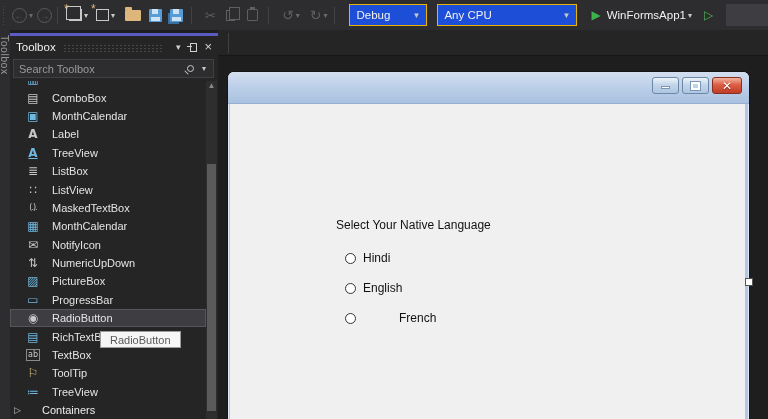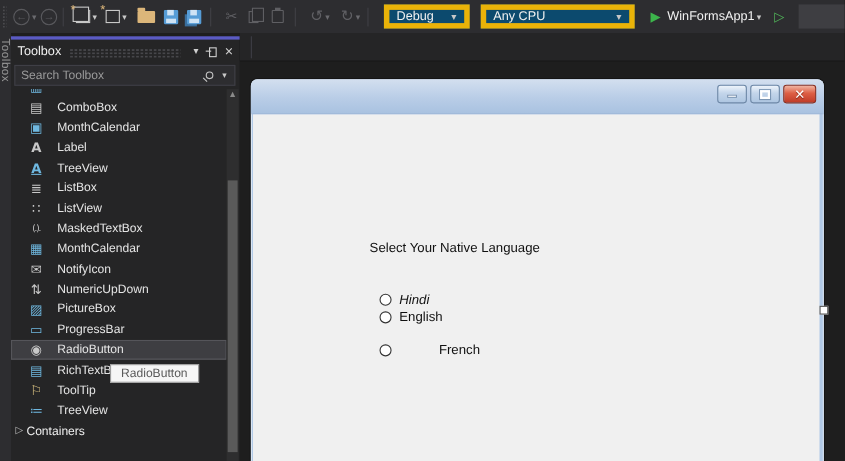--- a/index.html
+++ b/index.html
@@ -33,21 +33,21 @@
   .floppy::after { content:""; position:absolute; left:2px; bottom:1px; width:9px; height:4px; background:#cfe3f5; }
   .floppy.all { box-shadow:-3px 3px 0 -1px #3a6f9e; margin-right:3px; }
   .gly { color:#5f5f63; font-family:"DejaVu Sans",sans-serif; }
   .cut-ic { font-size:13px; margin-left:8px; }
   .copy-ic { position:relative; width:9px; height:11px; border:1px solid #5f5f63; margin-left:10px; }
   .copy-ic::after { content:""; position:absolute; left:2px; top:-4px; width:9px; height:11px;
     border:1px solid #5f5f63; background:#2d2d30; }
   .paste-ic { position:relative; width:11px; height:12px; border:1px solid #5f5f63; margin-left:12px; border-radius:1px; }
   .paste-ic::before { content:""; position:absolute; left:2px; top:-3px; width:5px; height:3px; background:#5f5f63; }
   .undo-ic,.redo-ic { font-size:14px; margin-left:8px; }
-  .combo { height:22px; background:#0c4a6e; border:5px solid #eab308; display:flex;
+  .combo { height:22px; background:#1d4ed8; border:1px solid #eab308; display:flex;
     align-items:center; padding:0 6px; color:#f1f1f1; font-size:11.5px; }
   .combo .cbx-caret { margin-left:auto; color:#c8c8c8; font-size:8px; }
   .combo.debug { width:78px; margin-left:9px; }
   .combo.cpu { width:140px; margin-left:10px;align-items:center; }
   .play { color:#3cb44b; font-size:12px; margin-left:14px; }
   .play-outline { color:#4fae57; font-size:12px; margin-left:10px; }
   .run-label { color:#f1f1f1; font-size:11.5px; margin-left:6px; }
   .flame { width:8px; height:10px; background:#5f5f63; margin-left:14px;
     border-radius:0 50% 50% 50%; transform:rotate(45deg); }
   .tb-rightbox { position:absolute; right:0; top:4px; width:42px; height:22px; background:#3e3e42; }
@@ -82,21 +82,21 @@
   .tb-row.selected { background:#3e3e42; box-shadow:inset 0 0 0 1px #55555a; }
   .tb-ic { width:18px; text-align:center; font-size:12px; font-family:"DejaVu Sans",sans-serif; }
   .t-gray { color:#c8c8c8; } .t-blue { color:#6fb8e0; } .t-yellow { color:#d8c080; }
   .tb-ic.letter { font-weight:bold; font-size:12px; }
   .tb-ic.underline { text-decoration:underline; }
   .tb-ic.small { font-size:8px; letter-spacing:-1px; }
   .tb-ic.boxed { font-size:8px; border:1px solid #8a8a8e; width:14px; margin:0 2px; line-height:10px; }
   .tb-lbl { margin-left:10px; color:#e4e4e4; font-size:11px; white-space:nowrap; }
   .tb-cat { height:18.4px; display:flex; align-items:center; padding-left:4px; }
   .cat-arrow { color:#c0c0c0; font-size:9px; width:10px; font-family:"DejaVu Sans",sans-serif; }
-  .cat-lbl { color:#eeeeee; font-size:11px; margin-left:0; white-space:nowrap;text-align:center; }
+  .cat-lbl { color:#eeeeee; font-size:11px; margin-left:18px; white-space:nowrap;text-align:center; }
   .tb-scroll { position:absolute; right:1px; top:45px; bottom:0; width:11px; background:#2e2e2f; }
   .scroll-up { color:#8a8a8a; font-size:8px; text-align:center; height:10px; line-height:10px; }
   .scroll-thumb { position:absolute; left:1px; top:83px; width:9px; height:247px; background:#5a5a5a; }
   
   .tooltip { position:absolute; left:100px; top:331px; height:17px; z-index:60;
     background:#f6f6f6; border:1px solid #9b9b9b; color:#5a5a5a; font-size:11px;
     display:flex; align-items:center; padding:0 9px; white-space:nowrap; }
   
   .designer { position:absolute; left:218px; top:30px; width:550px; height:389px;
     background:#1e1e1e; overflow:hidden; }
@@ -251,20 +251,24 @@
   </div>
         <div class="tb-row selected">
     <span class="tb-ic t-gray">◉</span>
     <span class="tb-lbl">RadioButton</span>
   </div>
         <div class="tb-row">
     <span class="tb-ic t-blue">▤</span>
     <span class="tb-lbl">RichTextBox</span>
   </div>
         <div class="tb-row">
+    <span class="tb-ic t-gray boxed">ab</span>
+    <span class="tb-lbl">TextBox</span>
+  </div>
+        <div class="tb-row">
     <span class="tb-ic t-yellow">⚐</span>
     <span class="tb-lbl">ToolTip</span>
   </div>
         <div class="tb-row">
     <span class="tb-ic t-blue">≔</span>
     <span class="tb-lbl">TreeView</span>
   </div>
         <div class="tb-cat">
     <span class="cat-arrow">▷</span>
     <span class="cat-lbl">Containers</span>
@@ -292,21 +296,21 @@
               <span class="max-glyph"></span>
             </div>
           <div class="wb close">
               <span class="close-glyph">✕</span>
             </div>
         </div>
       </div>
       <div class="client">
         <div class="form-caption">Select Your Native Language</div>
         <div id="radio-group">
-            <div class="radio-row" style="top: 161px; font-style: italic;">
+            <div class="radio-row" style="top: 147px;">
     <span class="radio-circle"></span>
     <span class="radio-label">Hindi</span>
   </div>
             <div class="radio-row" style="top: 177px; align-items: center;">
     <span class="radio-circle"></span>
     <span class="radio-label">English</span>
   </div>
             <div class="radio-row" style="top: 207px; gap: 36px;">
     <span class="radio-circle"></span>
     <span class="radio-label">French</span>

